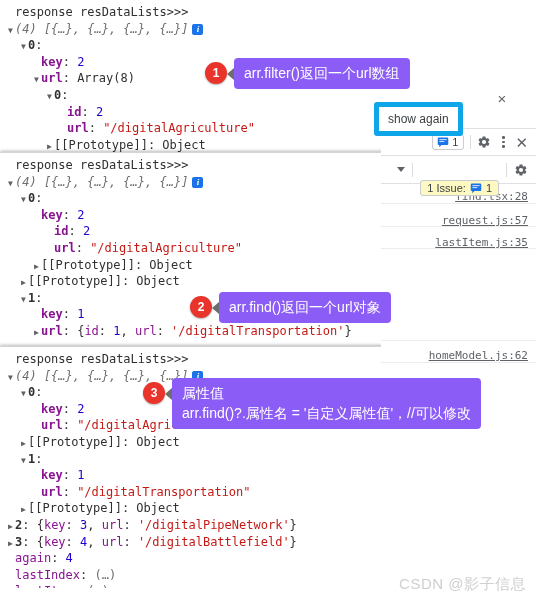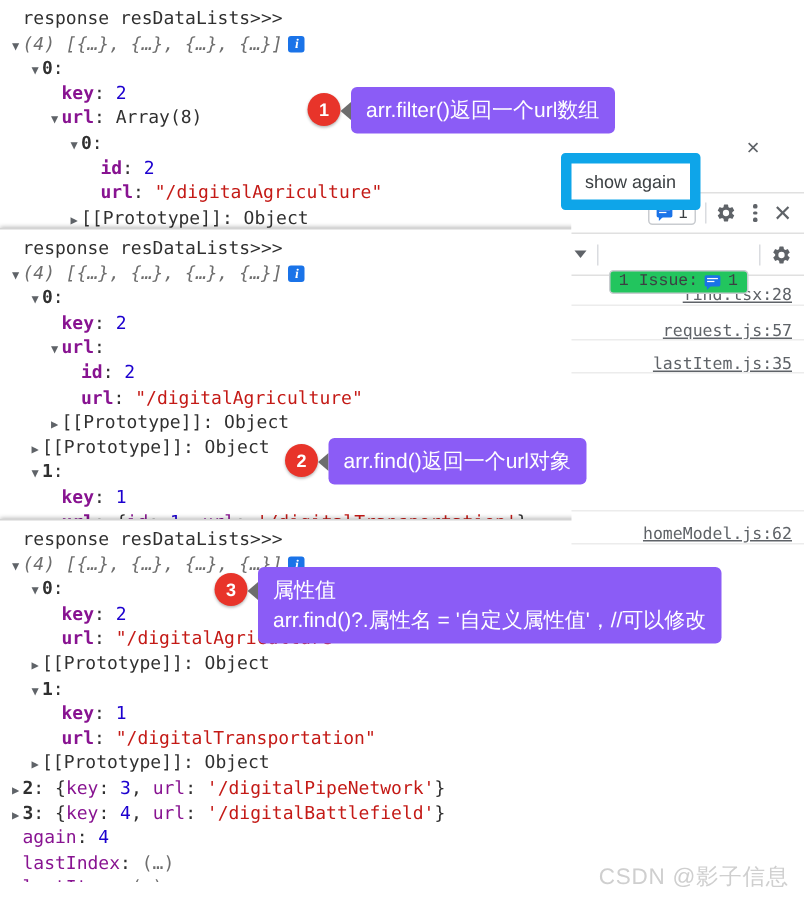--- a/index.html
+++ b/index.html
@@ -39,22 +39,22 @@
   }
   .msg-badge{
     display:inline-flex;align-items:center;gap:3px;
     border:1px solid #c9ccd0;border-radius:3px;padding:1px 5px 1px 4px;
     font-family:"Liberation Sans",sans-serif;font-size:11px;color:#3c4043;
     background:#fff;
   }
   .issue-badge{
     display:inline-flex;align-items:center;gap:4px;
     border:1px solid #c9ccd0;border-radius:3px;padding:1px 6px;
-    font-family:Liberation Mono, monospace;font-size:11px;color:#3c4043;
-    background:#22c55e;
+    font-family:Liberation Sans, sans-serif;font-size:11px;color:#3c4043;
+    background:#fef9c3;
     margin-top:36px;
   }
   .vsep{width:1px;height:14px;background:#dadce0;display:inline-block;}
   .gear{width:14px;height:14px;}
   .kebab{
     width:12px;height:14px;display:flex;flex-direction:column;
     align-items:center;justify-content:center;gap:2px;
   }
   .kebab i{width:2.5px;height:2.5px;background:#5f6368;border-radius:50%;display:block;}
   .xclose{font-family:"Liberation Sans",sans-serif;font-size:15px;color:#5f6368;line-height:1;}
@@ -69,21 +69,21 @@
     font-family:"DejaVu Sans Mono","Liberation Mono",monospace;
     font-size:11px;color:#5f6368;text-decoration:underline;cursor:pointer;
     white-space:nowrap;z-index:5;
   }
   .hrule{position:absolute;left:381px;width:155px;height:1px;background:#ececec;z-index:5;}
 
   
   #show-again{
     position:absolute;left:374px;top:102px;height:24px;
     display:flex;align-items:center;padding:0 9px;
-    background:#ffffff;border:7px solid #0ea5e9;border-radius:3px;
+    background:#ffffff;border:5px solid #0ea5e9;border-radius:3px;
     font-family:"Liberation Sans",sans-serif;font-size:12px;color:#3c4043;
     z-index:7;white-space:nowrap;
   }
 
   
   .panel{
     position:absolute;left:0;background:#ffffff;overflow:hidden;
     box-sizing:border-box;
   }
   #panel-1{top:0;width:384px;height:152px;z-index:1;}
@@ -169,21 +169,20 @@
       <div class="row" style="padding-left: 45px;"><span class="tri closed"></span><span class="proto">[[Prototype]]: Object</span></div>
     </div>
 </div>
 
 <div class="panel" id="panel-2">
   <div class="rows">
       <div class="row" style="padding-left: 6px;"><span class="tri blank"></span><span class="plain">response resDataLists&gt;&gt;&gt;</span></div>
       <div class="row" style="padding-left: 6px;"><span class="tri open"></span><span class="arrprev">(4) [{…}, {…}, {…}, {…}]</span><span class="info-badge">i</span></div>
       <div class="row" style="padding-left: 19px;"><span class="tri open"></span><span class="k-idx">0</span><span class="plain">:</span></div>
       <div class="row" style="padding-left: 32px;"><span class="tri blank"></span><span class="k-own">key</span><span class="plain">: </span><span class="num">2</span></div>
-      <div class="row" style="padding-left: 32px;"><span class="tri open"></span><span class="k-own">url</span><span class="plain">:</span></div>
       <div class="row" style="padding-left: 45px;"><span class="tri blank"></span><span class="k-own">id</span><span class="plain">: </span><span class="num">2</span></div>
       <div class="row" style="padding-left: 45px;"><span class="tri blank"></span><span class="k-own">url</span><span class="plain">: </span><span class="str">"/digitalAgriculture"</span></div>
       <div class="row" style="padding-left: 32px;"><span class="tri closed"></span><span class="proto">[[Prototype]]: Object</span></div>
       <div class="row" style="padding-left: 19px;"><span class="tri closed"></span><span class="proto">[[Prototype]]: Object</span></div>
       <div class="row" style="padding-left: 19px;"><span class="tri open"></span><span class="k-idx">1</span><span class="plain">:</span></div>
       <div class="row" style="padding-left: 32px;"><span class="tri blank"></span><span class="k-own">key</span><span class="plain">: </span><span class="num">1</span></div>
       <div class="row" style="padding-left: 32px;"><span class="tri closed"></span><span class="k-own">url</span><span class="plain">: {</span><span class="k-name">id</span><span class="plain">: </span><span class="num">1</span><span class="plain">, </span><span class="k-name">url</span><span class="plain">: </span><span class="str">'/digitalTransportation'</span><span class="plain">}</span></div>
     </div>
 </div>
 

